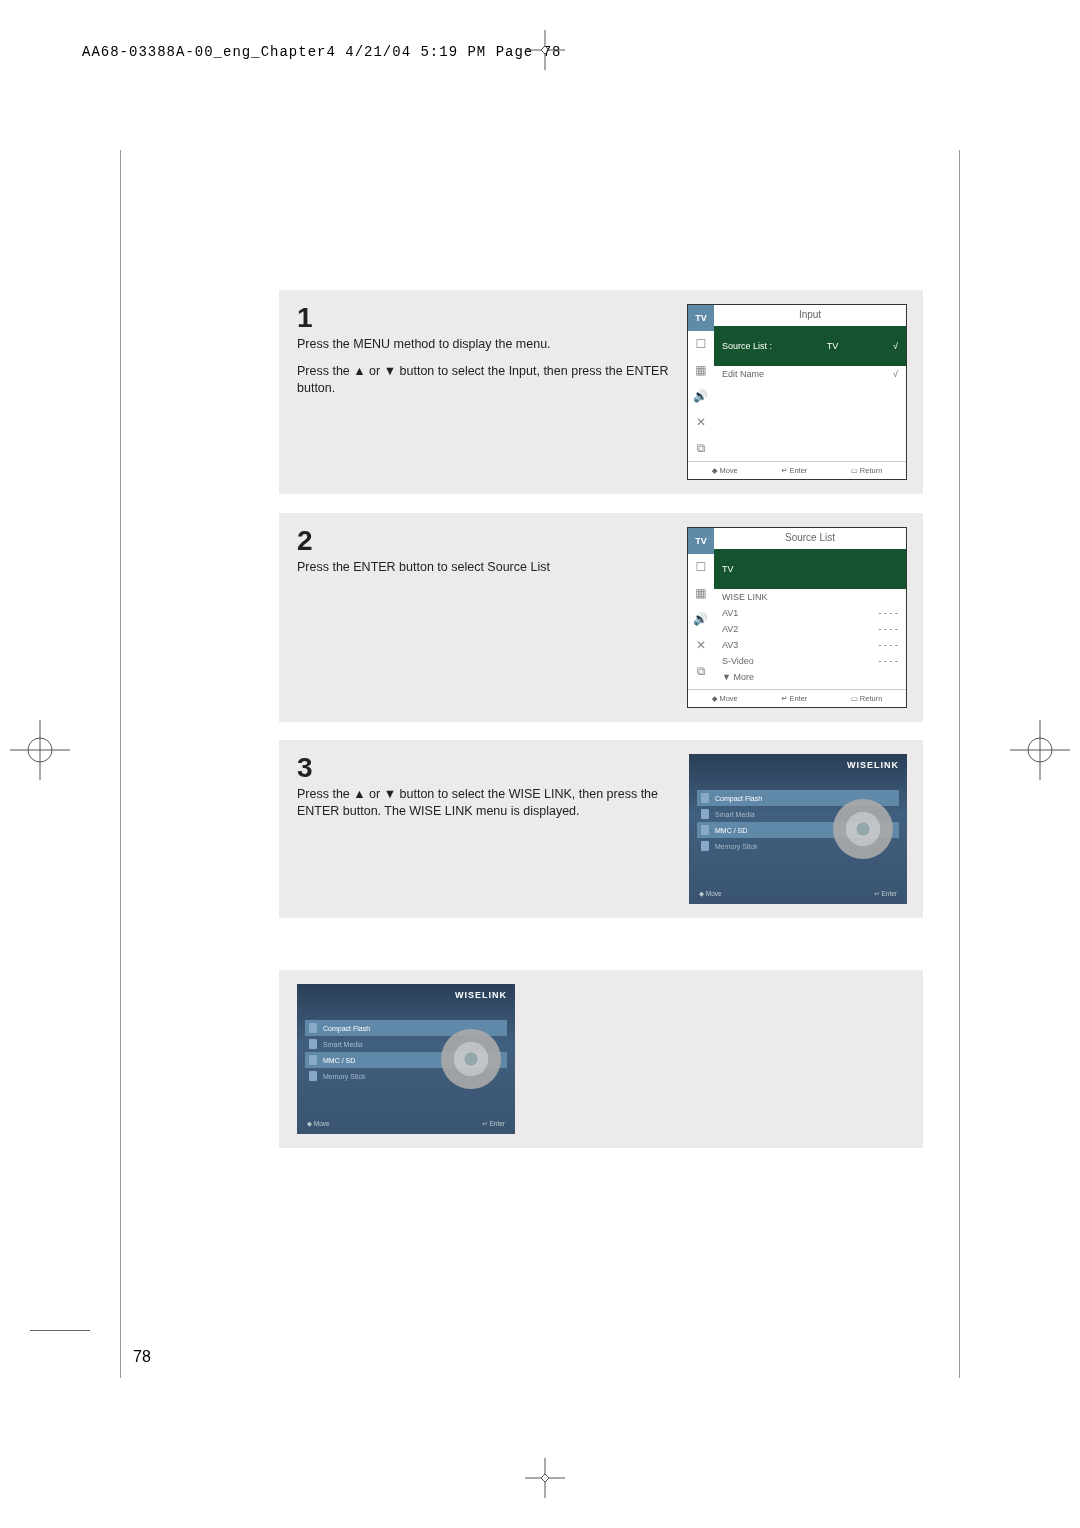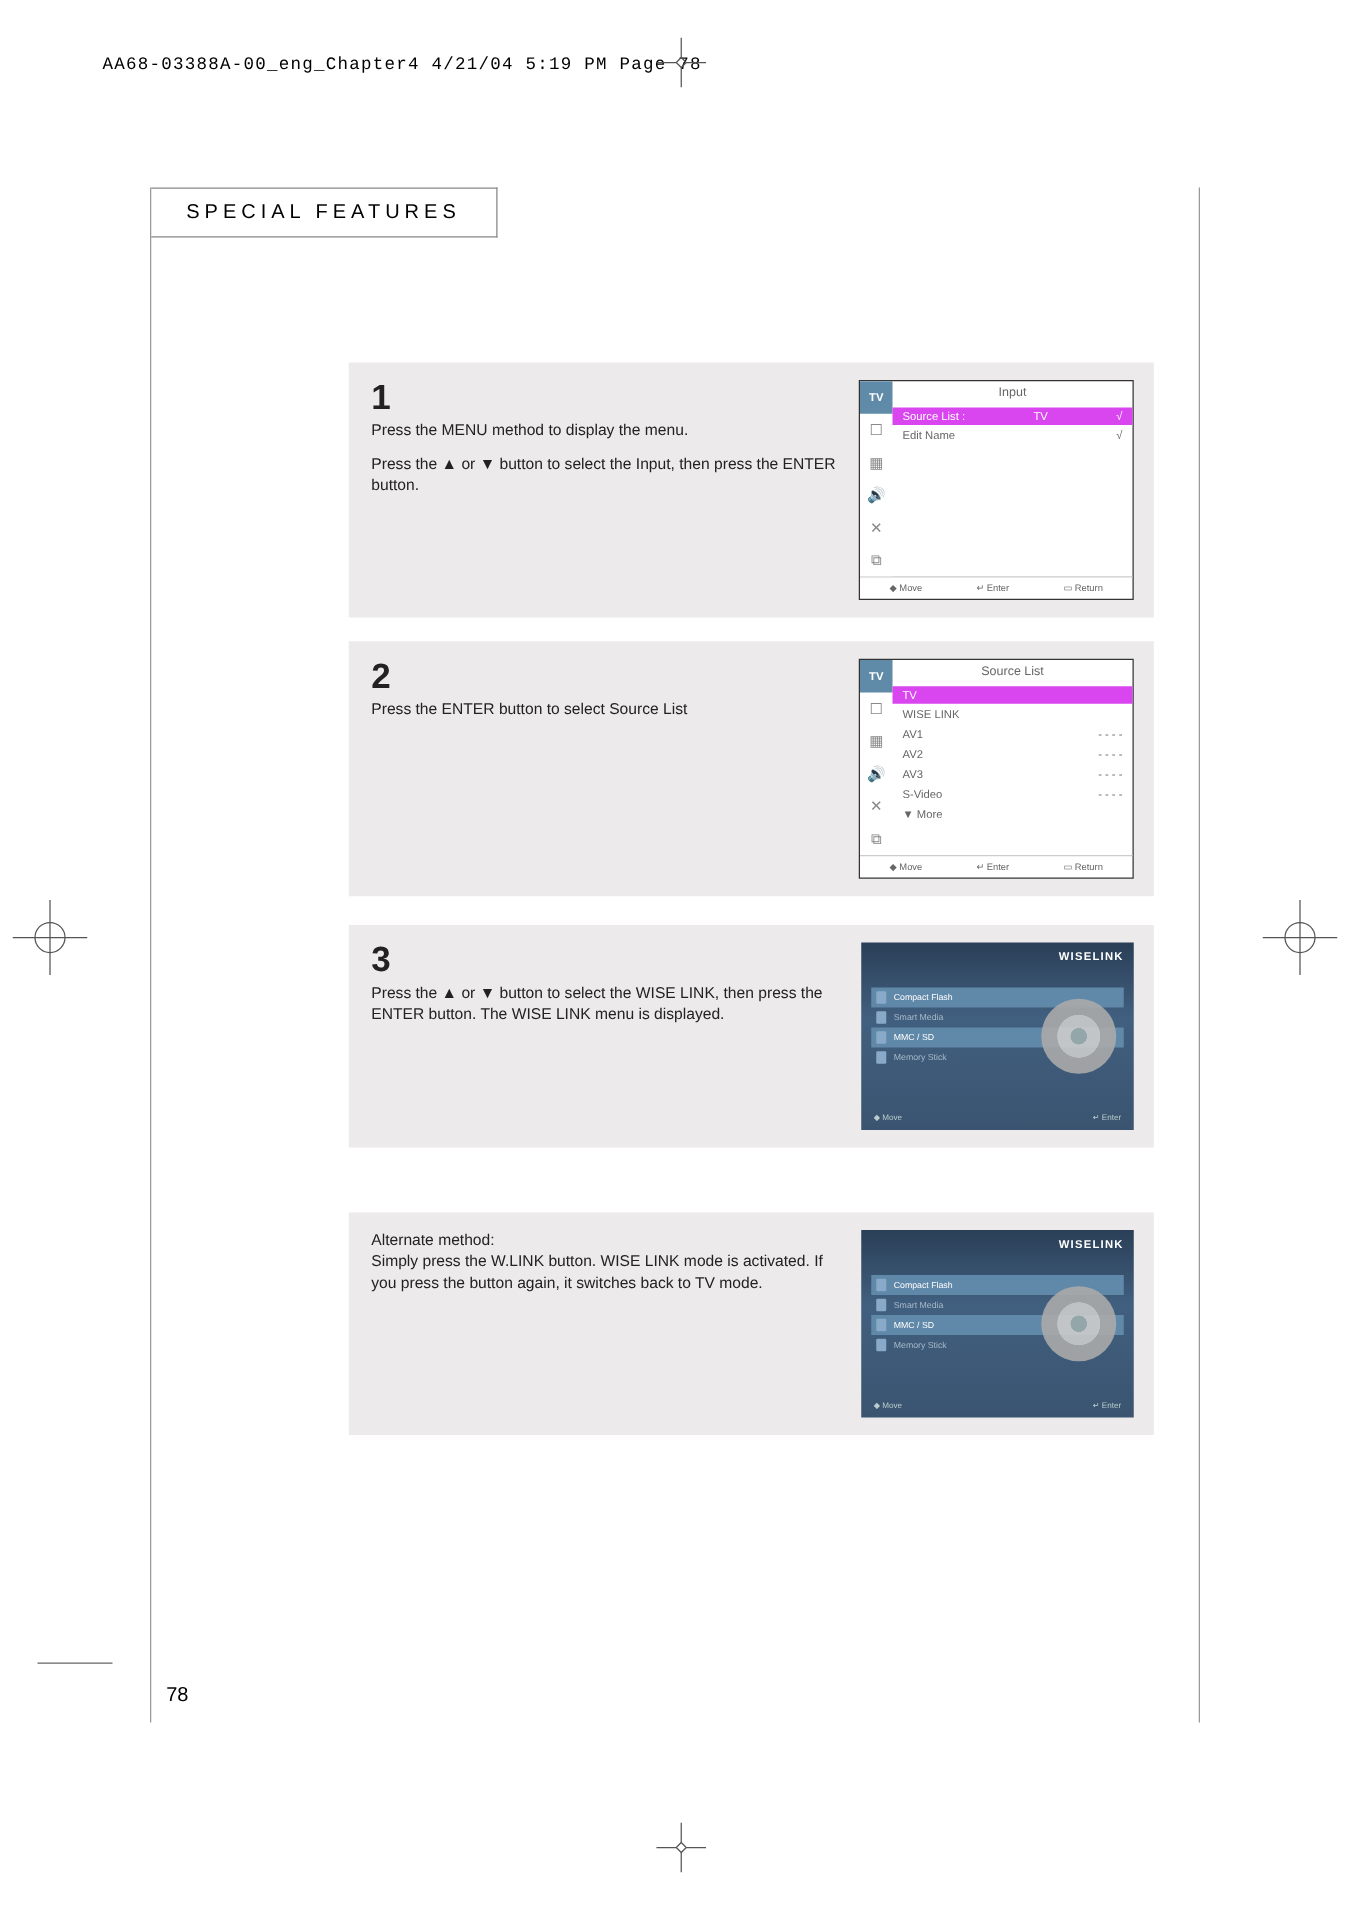--- a/index.html
+++ b/index.html
@@ -138,24 +138,24 @@
     flex: 1;
     padding: 2px 6px 4px 6px;
   }
   .osd-row {
     display: flex;
     justify-content: space-between;
     padding: 3px 2px;
     font-size: 9px;
   }
   .osd-row.sel {
-    background: #d946ef;
+    background: #14532d;
     color: #fff;
     margin: 0 -6px;
-    padding: 2px 8px;
+    padding: 15px 8px;
   }
   .osd-footer {
     border-top: 1px solid #ccc;
     display: flex;
     justify-content: space-around;
     padding: 4px 2px;
     font-size: 7.5px;
   }
   .osd-footer span { display: flex; align-items: center; gap: 2px; }
 
@@ -270,21 +270,20 @@
   <svg viewBox="0 0 60 60">
       <circle cx="30" cy="30" r="12" fill="none" stroke="#555"></circle>
       <line x1="30" y1="0" x2="30" y2="60" stroke="#555"></line>
       <line x1="0" y1="30" x2="60" y2="30" stroke="#555"></line>
     </svg>
 </div>
 <div class="side-line-left"></div>
 
 <div class="frame">
 
-  <div class="section-header">SPECIAL FEATURES</div>
 
 
   <div class="content-block block1">
     <div class="step-text">
       <div class="step-num">1</div>
       <p>Press the MENU method to display the menu.</p>
       <p>Press the ▲ or ▼ button to select the Input, then press the ENTER button.</p>
     </div>
     <div class="osd">
       <div class="osd-body">
@@ -404,24 +403,20 @@
       </div>
       <div class="wl-disc"></div>
       <div class="wl-footer">
         <span>◆ <span>Move</span></span>
         <span>↵ <span>Enter</span></span>
       </div>
     </div>
   </div>
 
   <div class="content-block block4">
-    <div class="step-text">
-      <p style="white-space:pre-line">Alternate method:
-Simply press the W.LINK button. WISE LINK mode is activated. If you press the button again, it switches back to TV mode.</p>
-    </div>
     <div class="wl-panel">
       <div class="wl-logo">WISELINK</div>
       <div class="wl-list">
         <div class="wl-item sel">
             <span class="chip"></span>
             <span>Compact Flash</span>
           </div>
         <div class="wl-item">
             <span class="chip"></span>
             <span>Smart Media</span>

